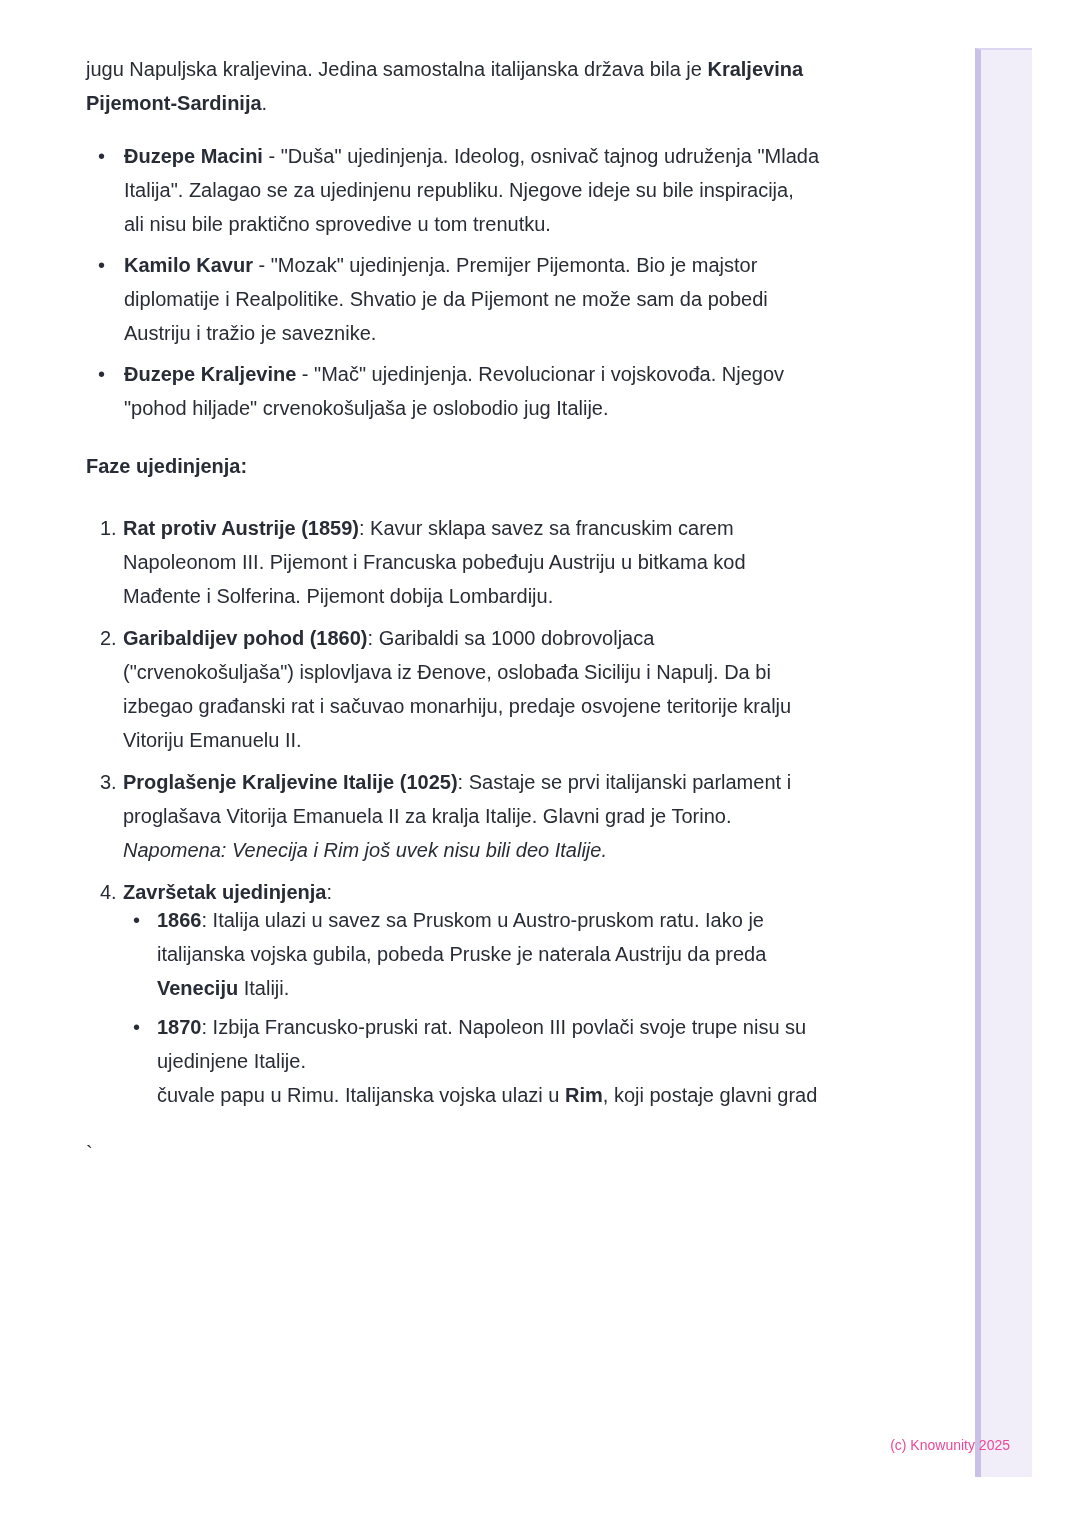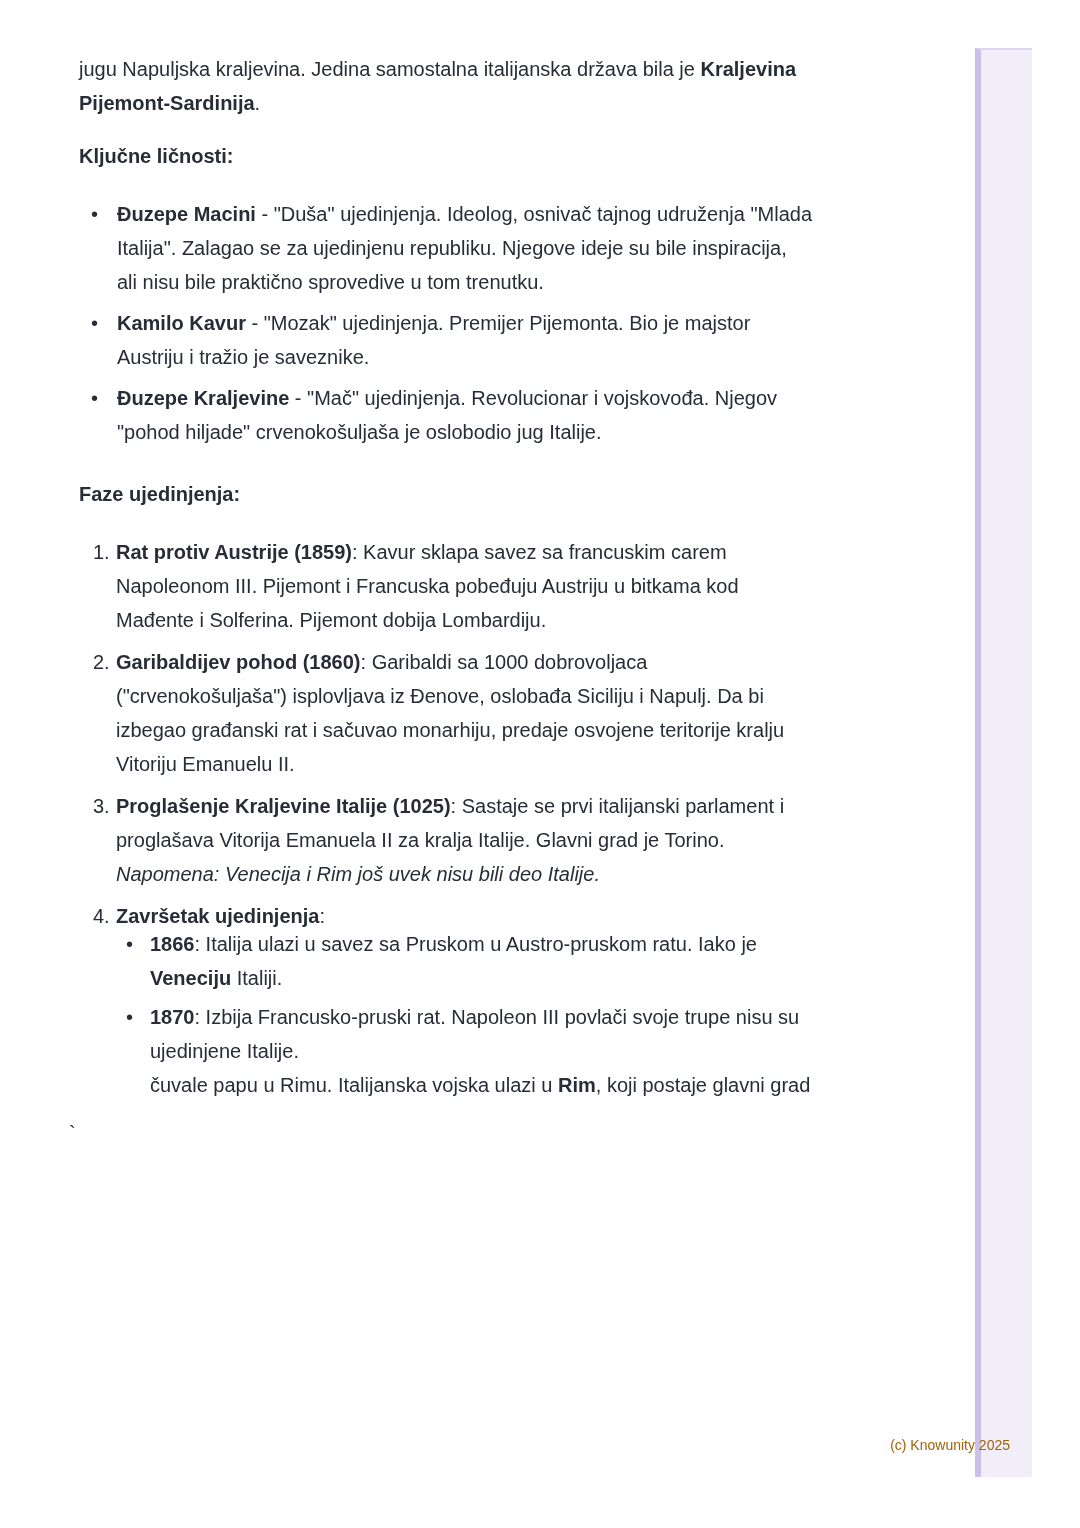--- a/index.html
+++ b/index.html
@@ -9,21 +9,21 @@
     font-family:"Liberation Sans",sans-serif;
     font-size:20px;color:#272c36;
   }
   
   .strip{
     position:absolute;left:975px;top:48px;width:57px;height:1429px;
     background:#f1eefa;border-left:6px solid #cbc0e8;border-top:2px solid #ddd6f0;
     box-sizing:border-box;z-index:0;
   }
   
-  .doc{position:absolute;left:79px;top:0;width:810px;z-index:1;}
+  .doc{position:absolute;left:86px;top:0;width:810px;z-index:1;}
   .line{line-height:34px;white-space:nowrap;}
   .b{font-weight:bold;}
   .i{font-style:italic;text-align:right;}
   .heading{font-weight:bold;line-height:34px;}
   .li{display:flex;align-items:flex-start;}
   .marker{flex:0 0 auto;box-sizing:border-box;line-height:34px;}
   .li-text{flex:0 0 auto;}
   .bul > .marker{width:38px;padding-left:12px;}
   .num > .marker{width:37px;padding-left:14px;}
   .sub > .marker{width:34px;padding-left:10px;}
@@ -33,47 +33,47 @@
   .sublist .li + .li{margin-top:5px;}
   
   .doc > :nth-child(1){margin-top:52px;}
   .doc > :nth-child(2){margin-top:19px;}
   .doc > :nth-child(3){margin-top:24px;}
   .doc > :nth-child(4){margin-top:28px;}
   .doc > :nth-child(5){margin-top:24px;}
   .doc > :nth-child(6){margin-top:14px;margin-left:-10px;}
   .footer{
     position:absolute;top:1437px;right:70px;z-index:2;
-    font-size:14px;line-height:16px;color:#a16207;
+    font-size:14px;line-height:16px;color:#ec4899;
   }
 </style>
 </head>
 <body>
 
 <div class="strip"></div>
 
 <main class="doc">
     <div class="para">
       <div class="line"><span>jugu Napuljska kraljevina. Jedina samostalna italijanska država bila je </span><span class="b">Kraljevina</span></div>
       <div class="line"><span class="b">Pijemont-Sardinija</span><span>.</span></div>
     </div>
-    <div class="heading">Ključne ličnosti:</div>
     <div class="ul">
       <div class="li bul">
         <span class="marker">•</span>
         <div class="li-text">
           <div class="line"><span class="b">Đuzepe Macini</span><span> - "Duša" ujedinjenja. Ideolog, osnivač tajnog udruženja "Mlada</span></div>
           <div class="line"><span>Italija". Zalagao se za ujedinjenu republiku. Njegove ideje su bile inspiracija,</span></div>
           <div class="line"><span>ali nisu bile praktično sprovedive u tom trenutku.</span></div>
         </div>
       </div>
       <div class="li bul">
         <span class="marker">•</span>
         <div class="li-text">
           <div class="line"><span class="b">Kamilo Kavur</span><span> - "Mozak" ujedinjenja. Premijer Pijemonta. Bio je majstor</span></div>
+          <div class="line"><span>diplomatije i Realpolitike. Shvatio je da Pijemont ne može sam da pobedi</span></div>
           <div class="line"><span>Austriju i tražio je saveznike.</span></div>
         </div>
       </div>
       <div class="li bul">
         <span class="marker">•</span>
         <div class="li-text">
           <div class="line"><span class="b">Đuzepe Kraljevine</span><span> - "Mač" ujedinjenja. Revolucionar i vojskovođa. Njegov</span></div>
           <div class="line"><span>"pohod hiljade" crvenokošuljaša je oslobodio jug Italije.</span></div>
         </div>
       </div>
@@ -107,20 +107,21 @@
       </div>
       <div class="li num">
         <span class="marker">4.</span>
         <div class="li-text">
           <div class="line"><span class="b">Završetak ujedinjenja</span><span>:</span></div>
           <div class="sublist">
             <div class="li sub">
               <span class="marker">•</span>
               <div class="li-text">
                 <div class="line"><span class="b">1866</span><span>: Italija ulazi u savez sa Pruskom u Austro-pruskom ratu. Iako je</span></div>
+                <div class="line"><span>italijanska vojska gubila, pobeda Pruske je naterala Austriju da preda</span></div>
                 <div class="line"><span class="b">Veneciju</span><span> Italiji.</span></div>
               </div>
             </div>
             <div class="li sub">
               <span class="marker">•</span>
               <div class="li-text">
                 <div class="line"><span class="b">1870</span><span>: Izbija Francusko-pruski rat. Napoleon III povlači svoje trupe nisu su</span></div>
                 <div class="line"><span>ujedinjene Italije.</span></div>
                 <div class="line"><span>čuvale papu u Rimu. Italijanska vojska ulazi u </span><span class="b">Rim</span><span>, koji postaje glavni grad</span></div>
               </div>

